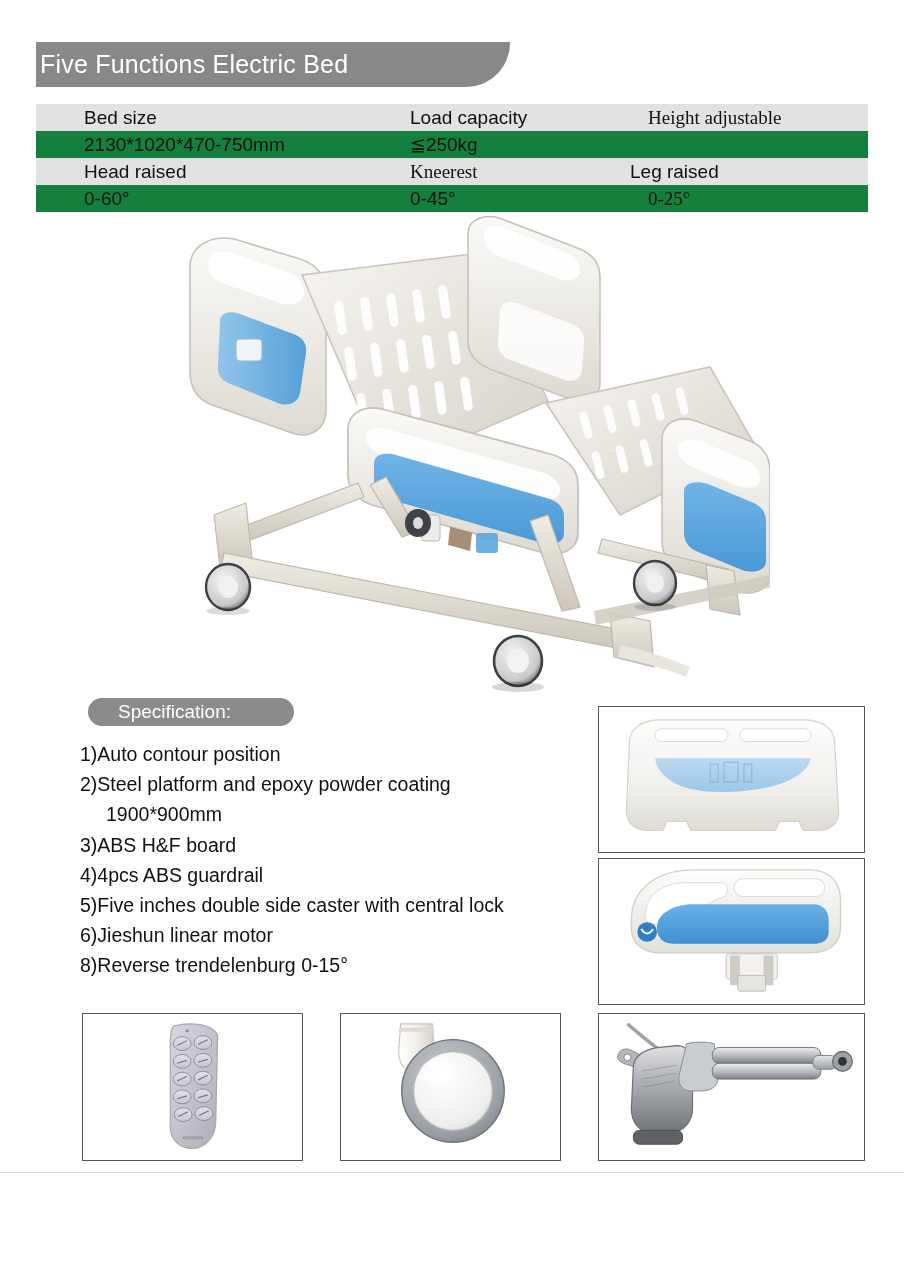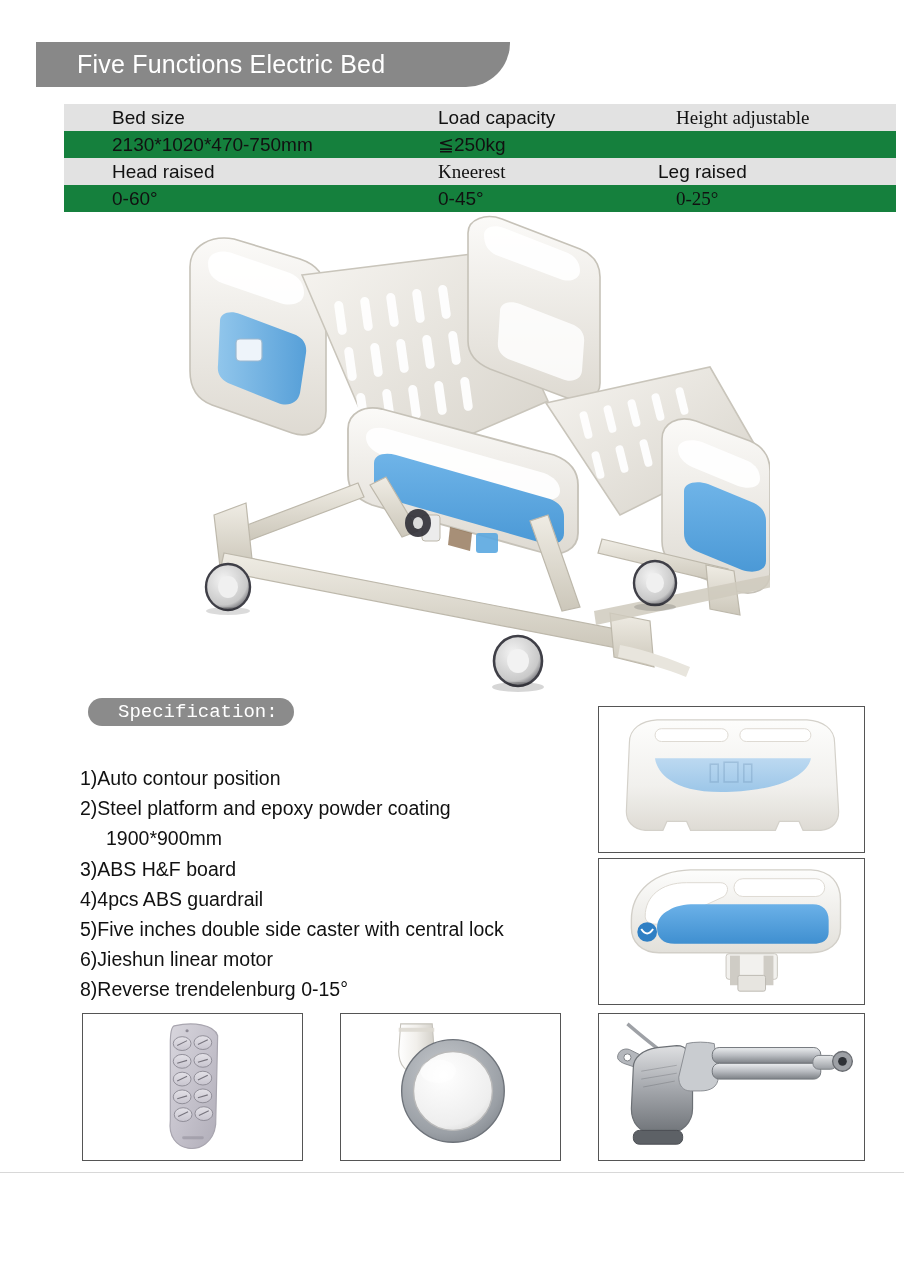--- a/index.html
+++ b/index.html
@@ -25,37 +25,35 @@
     height: 45px;
     background: #888888;
     border-radius: 0 0 44px 0;
     display: flex;
     align-items: center;
   }
   .title-banner .title-text {
     color: #ffffff;
     font-size: 25px;
     letter-spacing: 0.2px;
-    padding-left: 30px;
+    padding-left: 4px;
     white-space: nowrap;
-    margin-left: 11px;
   }
 
   
   .spec-table {
     position: absolute;
     left: 36px;
     top: 104px;
     width: 832px;
   }
   .spec-row {
     display: flex;
     width: 100%;
     box-sizing: border-box;
-    margin-left: 28px;
   }
   .spec-row.label-row { background: #e2e2e2; }
   .spec-row.value-row { background: #15803d; }
   .spec-cell {
     font-size: 19px;
     line-height: 27px;
     height: 27px;
     white-space: nowrap;
     overflow: hidden;
     box-sizing: border-box;
@@ -78,36 +76,34 @@
   .spec-pill {
     position: absolute;
     left: 88px;
     top: 698px;
     width: 206px;
     height: 28px;
     background: #8b8b8b;
     border-radius: 15px;
     display: flex;
     align-items: center;
-    font-family: Liberation Mono, monospace;
   }
   .spec-pill .pill-text {
     color: #ffffff;
     font-size: 19px;
     padding-left: 30px;
     white-space: nowrap;
   }
 
   
   .spec-list {
     position: absolute;
     left: 80px;
     top: 739px;
     width: 510px;
-    margin-top: 24px;
   }
   .spec-item {
     font-size: 19.5px;
     line-height: 30.2px;
     white-space: nowrap;
     color: #111111;
   }
   .spec-item.indented { padding-left: 26px; }
 
   

